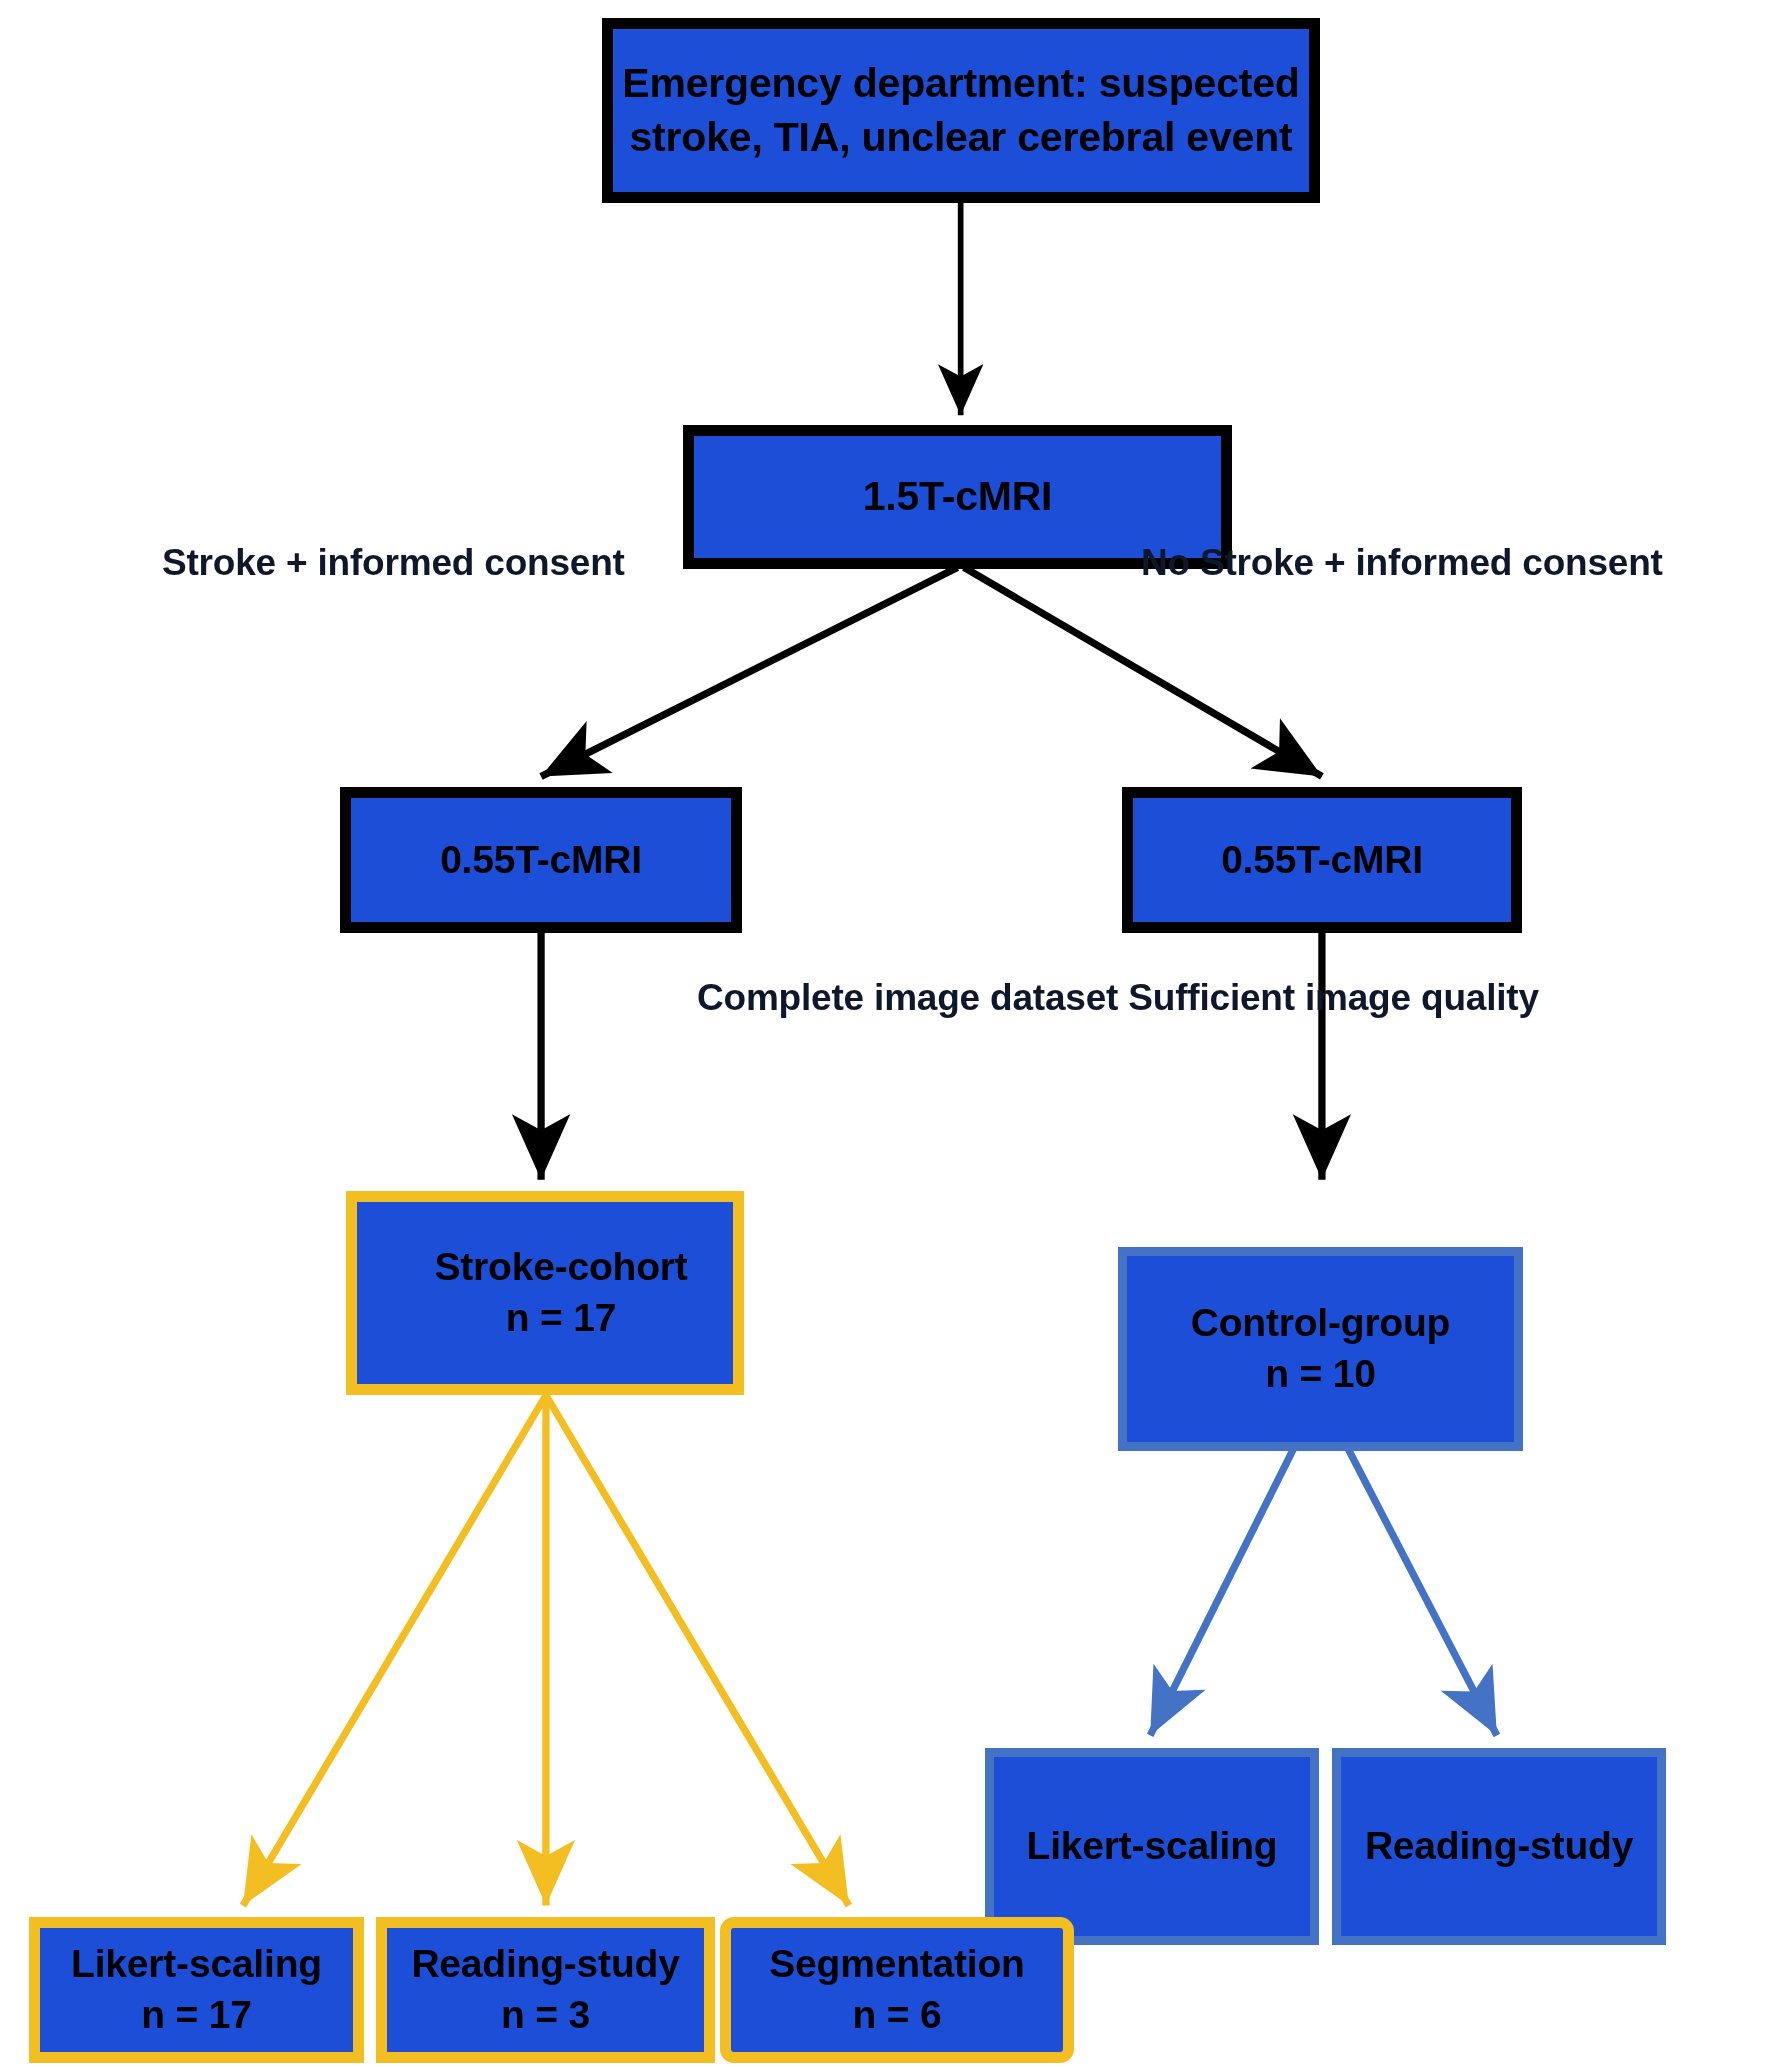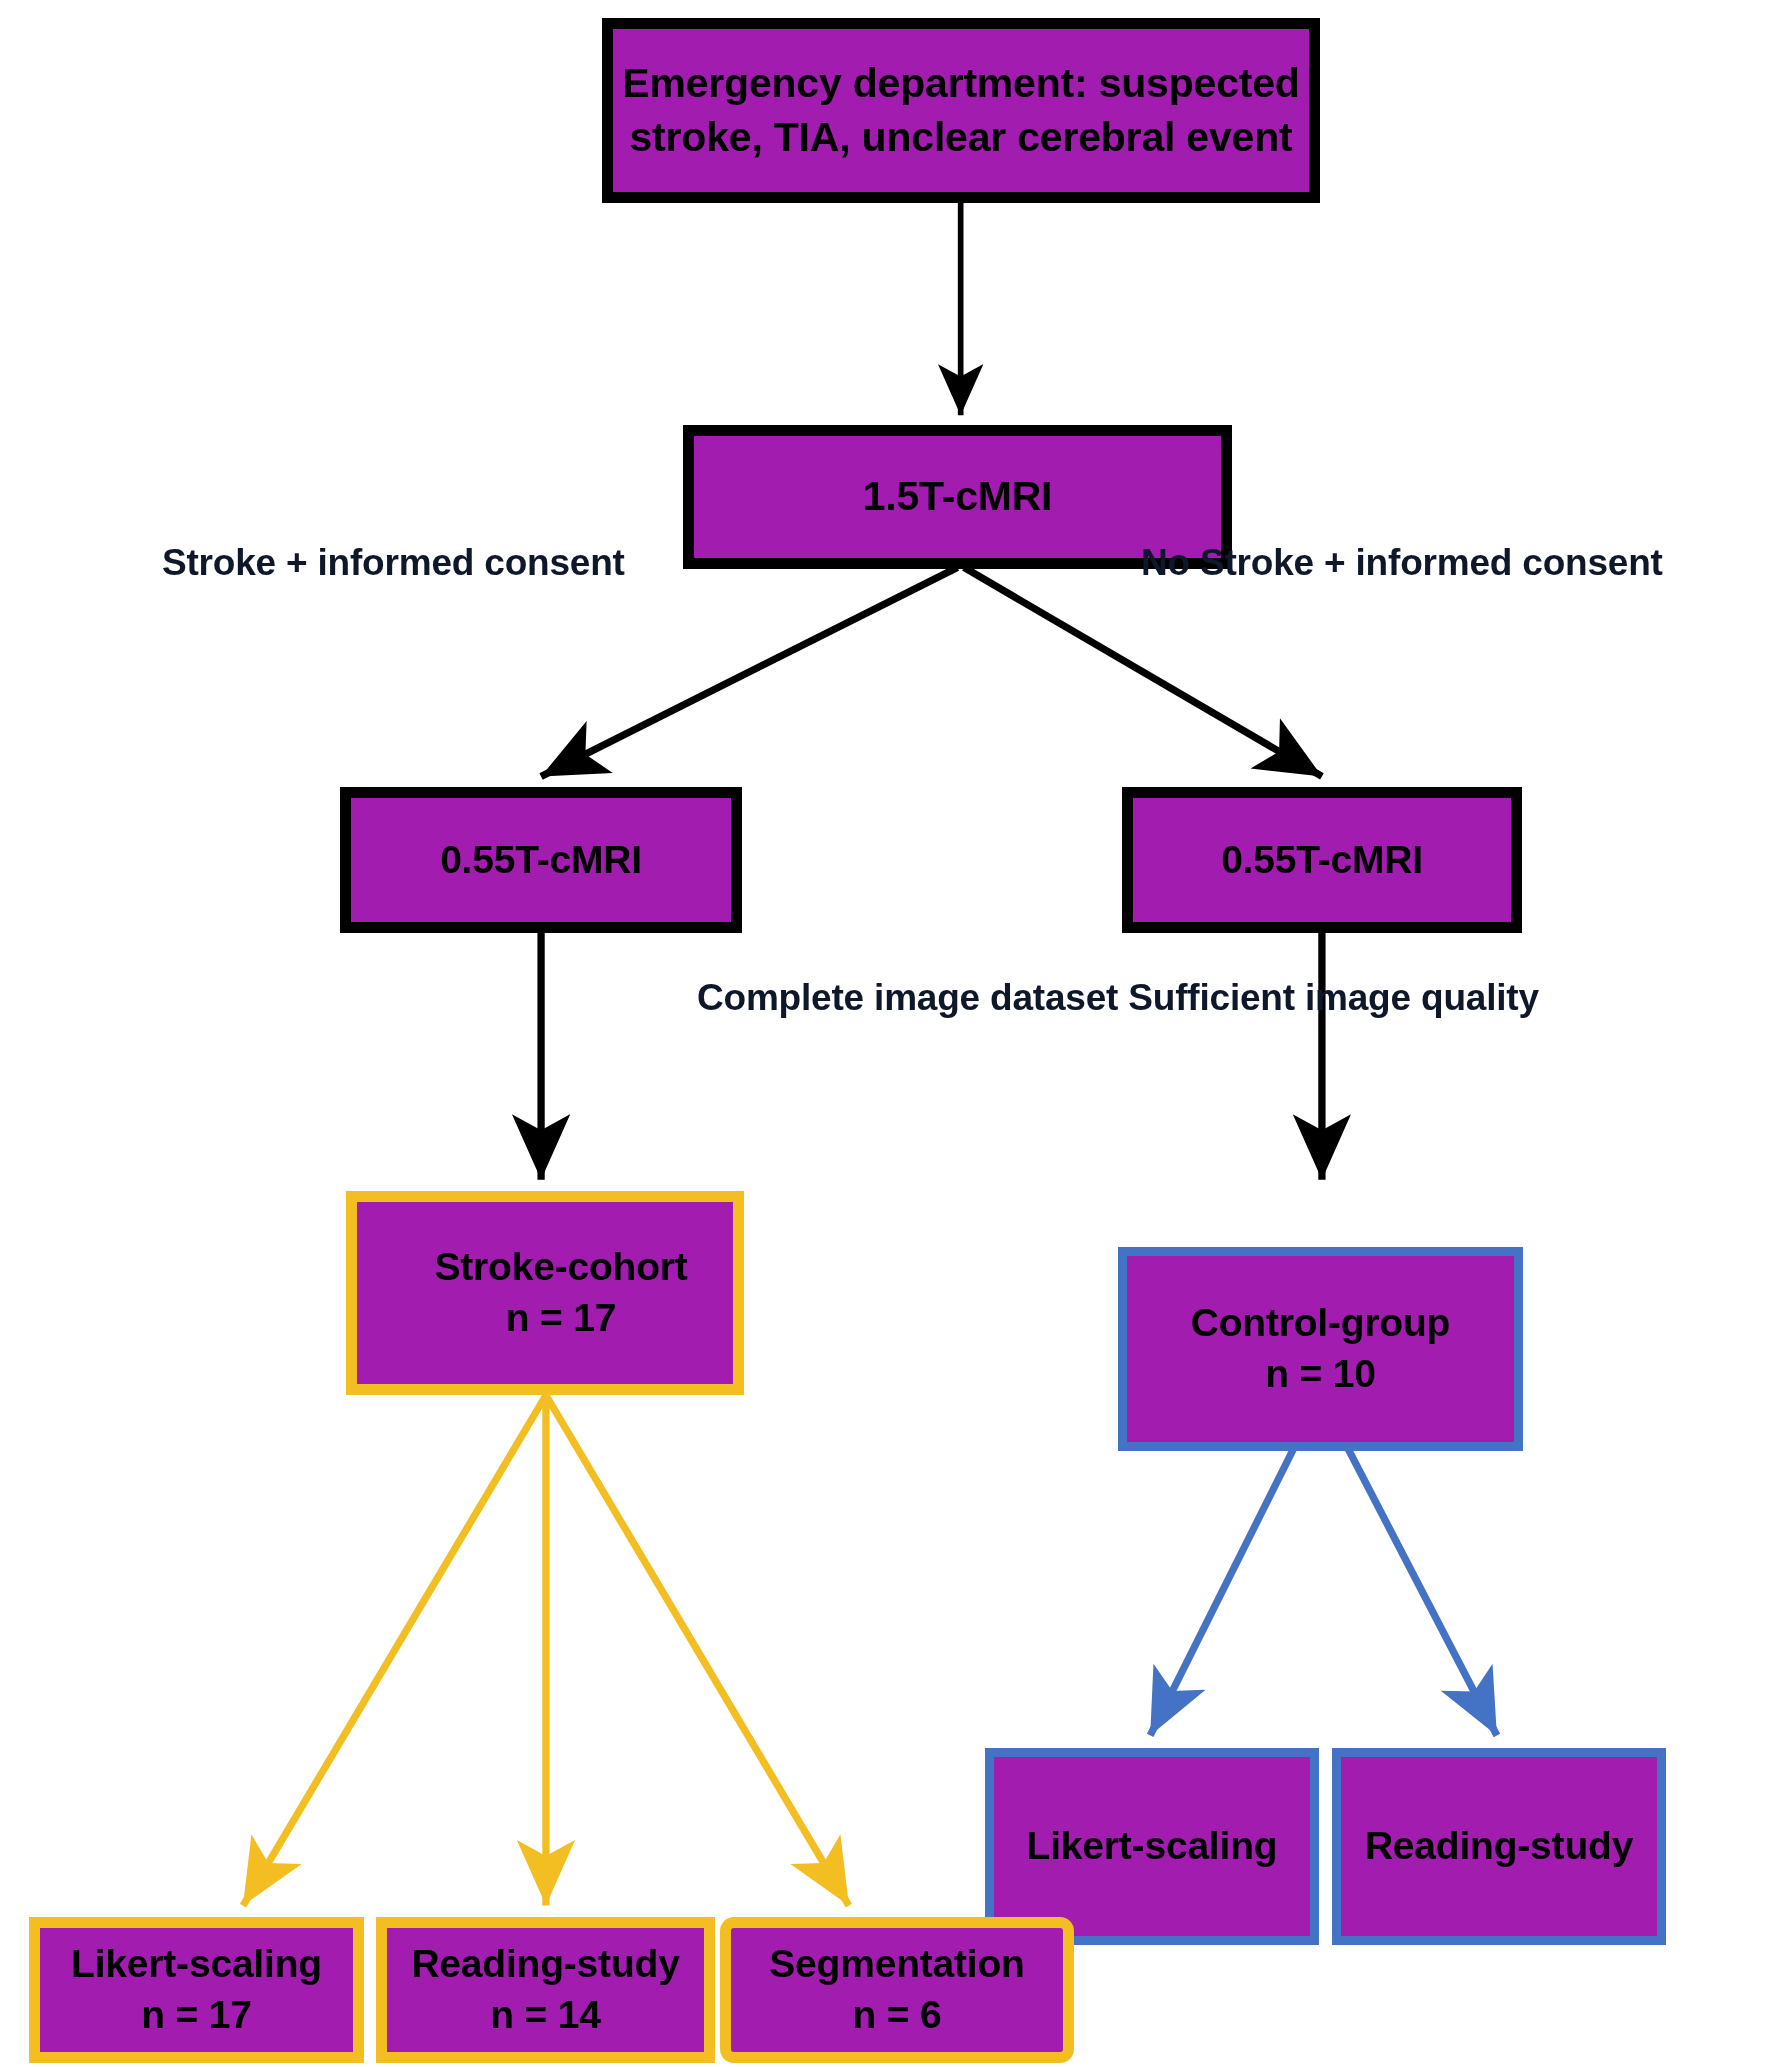--- a/index.html
+++ b/index.html
@@ -21,21 +21,21 @@
     position: absolute;
     left: 0;
     top: 0;
     width: 1782px;
     height: 2068px;
     pointer-events: none;
   }
   .node {
     position: absolute;
     box-sizing: border-box;
-    background: #a21caf;
+    background: #1d4ed8;
     display: flex;
     flex-direction: column;
     align-items: center;
     justify-content: center;
     text-align: center;
     color: #000000;
     font-weight: bold;
     line-height: 1.30;
     letter-spacing: -0.2px;
   }
@@ -128,21 +128,21 @@
     <span class="ln">Reading-study</span>
   </div>
 
   <div class="node yellow f48" style="left:29px; top:1917px; width:335px; height:146px;">
     <span class="ln">Likert-scaling</span>
     <span class="ln">n = 17</span>
   </div>
 
   <div class="node yellow f48" style="left:376px; top:1917px; width:339px; height:146px;">
     <span class="ln">Reading-study</span>
-    <span class="ln">n = 14</span>
+    <span class="ln">n = 3</span>
   </div>
 
   <div class="node yellow f48" style="left:720px; top:1917px; width:354px; height:146px;border-radius:14px;">
     <span class="ln">Segmentation</span>
     <span class="ln">n = 6</span>
   </div>
 
   <div class="edge-label f46" style="left:162px; top:539px;">Stroke + informed consent</div>
 
   <div class="edge-label f46" style="left:1141px; top:539px;">No Stroke + informed consent</div>

